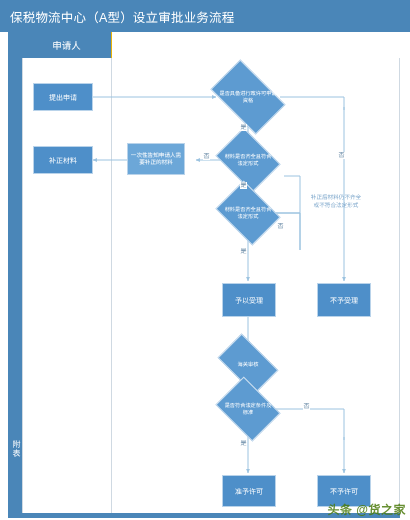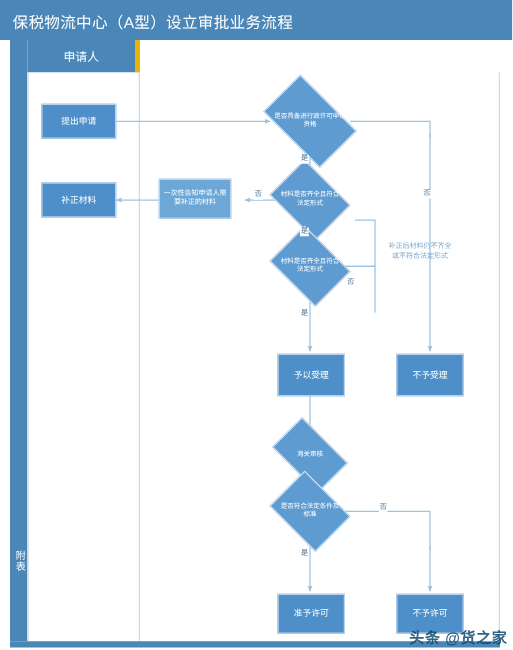--- a/index.html
+++ b/index.html
@@ -60,21 +60,21 @@
     line-height: 14px;
     text-align: center;
   }
 
   
   .lane-head {
     position: absolute;
     top: 32px;
     height: 26px;
     background: #4a86b8;
-    border-right: 4px solid #eab308;
+    border-right: 1px solid #eab308;
     box-sizing: border-box;
     color: #ffffff;
     font-size: 9.5px;
     display: flex;
     align-items: center;
     justify-content: center;
   }
   .lane-head.applicant { left: 22px; width: 90px; }
   .lane-head.customs   { left: 112px; width: 288px; border-right: none; }
 
@@ -190,21 +190,21 @@
     white-space: pre-line;
   }
 
   
   .watermark {
     position: absolute;
     right: 4px;
     bottom: 3px;
     font-size: 12px;
     font-weight: bold;
-    color: #0c4a6e;
+    color: #4d7c0f;
     opacity: 0.85;
     letter-spacing: 0.5px;
     white-space: nowrap;
   }
 </style>
 </head>
 <body>
 
 <div id="page">
 

